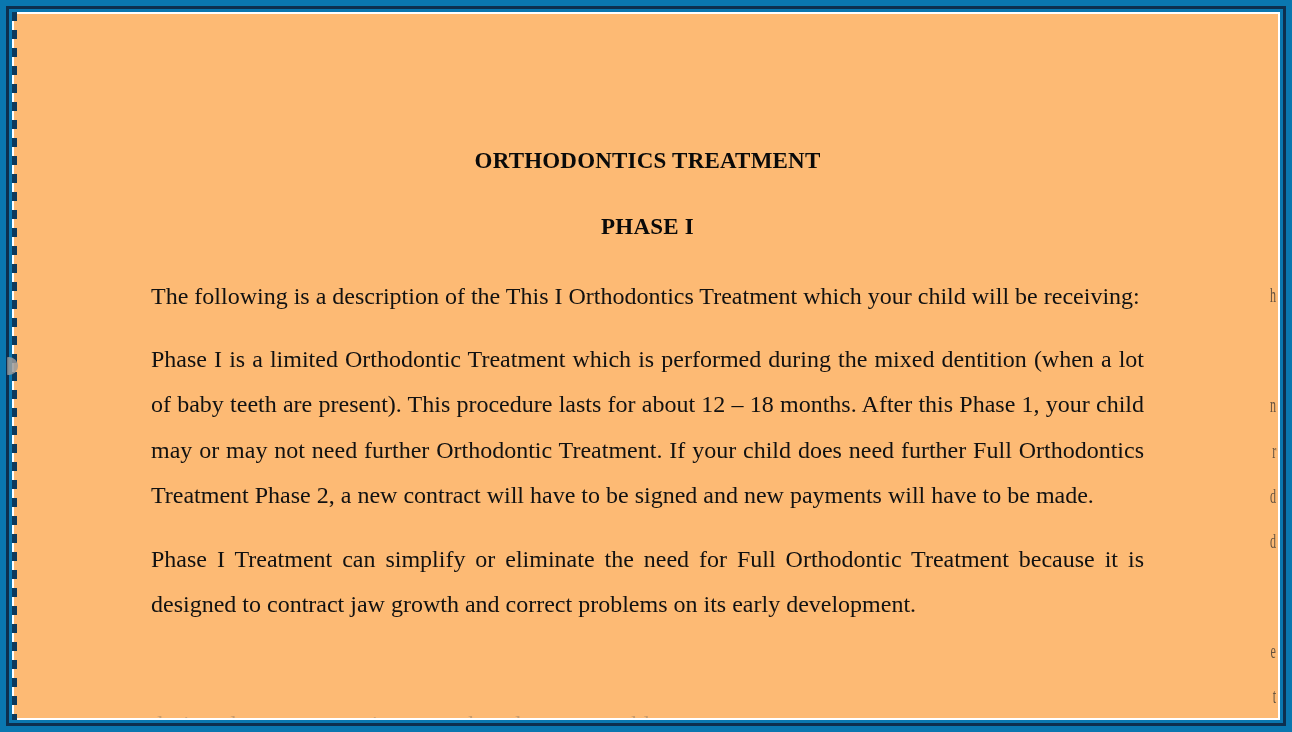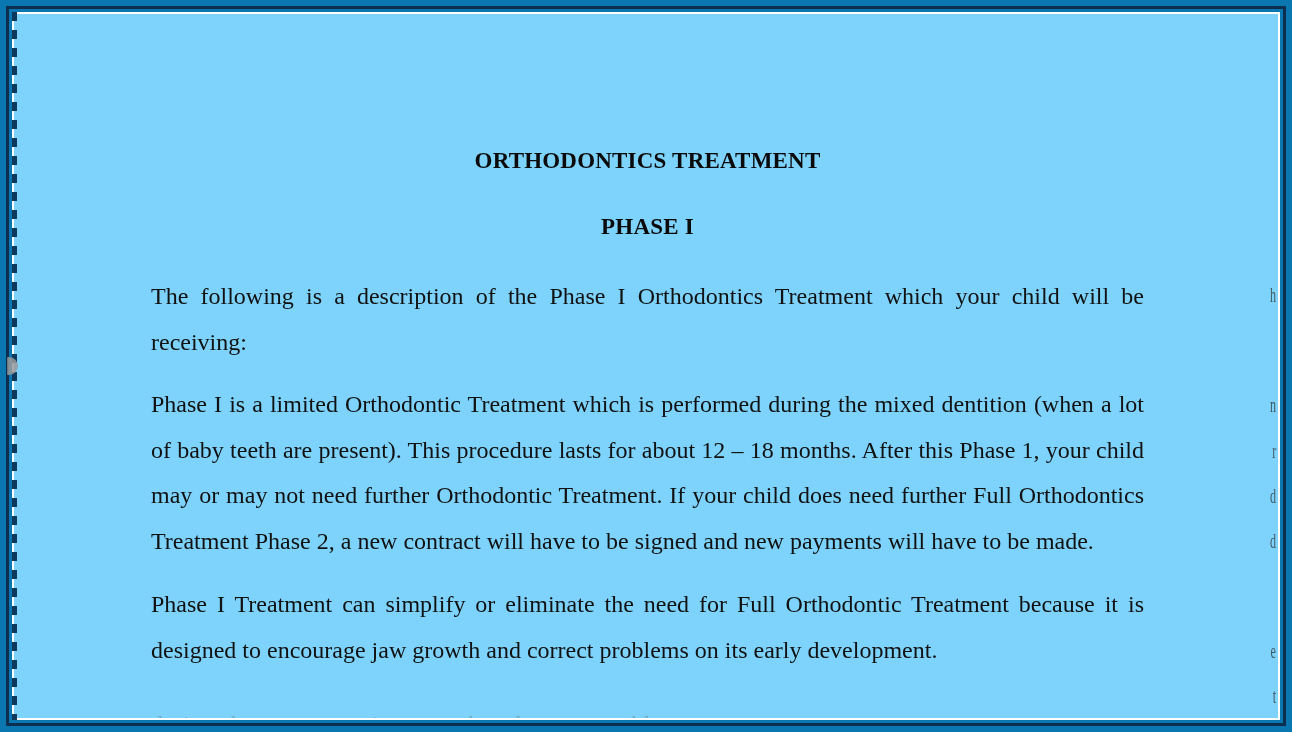--- a/index.html
+++ b/index.html
@@ -87,21 +87,21 @@
     clip-path: inset(0 0 0 40%);
   }
 
   
   .page {
     position: absolute;
     left: 14px;
     top: 14px;
     width: 1264px;
     height: 704px;
-    background: #7dd3fc;
+    background: #fdba74;
     overflow: hidden;
   }
 
   
   .doc {
     position: absolute;
     left: 137px;   
     top: 0;
     width: 993px;  
     color: #000000;
@@ -178,25 +178,25 @@
 <div class="screen">
 
   <div class="page">
 
     <div class="doc">
 
       <div class="heading heading-main">ORTHODONTICS TREATMENT</div>
 
       <div class="heading heading-sub">PHASE I</div>
 
-      <p class="para para-1">The following is a description of the Phase I Orthodontics Treatment which your child will be receiving:</p>
+      <p class="para para-1">The following is a description of the This I Orthodontics Treatment which your child will be receiving:</p>
 
       <p class="para para-2">Phase I is a limited Orthodontic Treatment which is performed during the mixed dentition (when a lot of baby teeth are present). This procedure lasts for about 12 – 18 months. After this Phase 1, your child may or may not need further Orthodontic Treatment. If your child does need further Full Orthodontics Treatment Phase 2, a new contract will have to be signed and new payments will have to be made.</p>
 
-      <p class="para para-3">Phase I Treatment can simplify or eliminate the need for Full Orthodontic Treatment because it is designed to encourage jaw growth and correct problems on its early development.</p>
+      <p class="para para-3">Phase I Treatment can simplify or eliminate the need for Full Orthodontic Treatment because it is designed to contract jaw growth and correct problems on its early development.</p>
     </div>
 
     <div class="edge-fragments">
       <span class="frag" style="top:268px">h</span>
       <span class="frag" style="top:378px">n</span>
       <span class="frag" style="top:424px">r</span>
       <span class="frag" style="top:469px">d</span>
       <span class="frag" style="top:514px">d</span>
       <span class="frag" style="top:624px">e</span>
       <span class="frag" style="top:669px">t</span>

